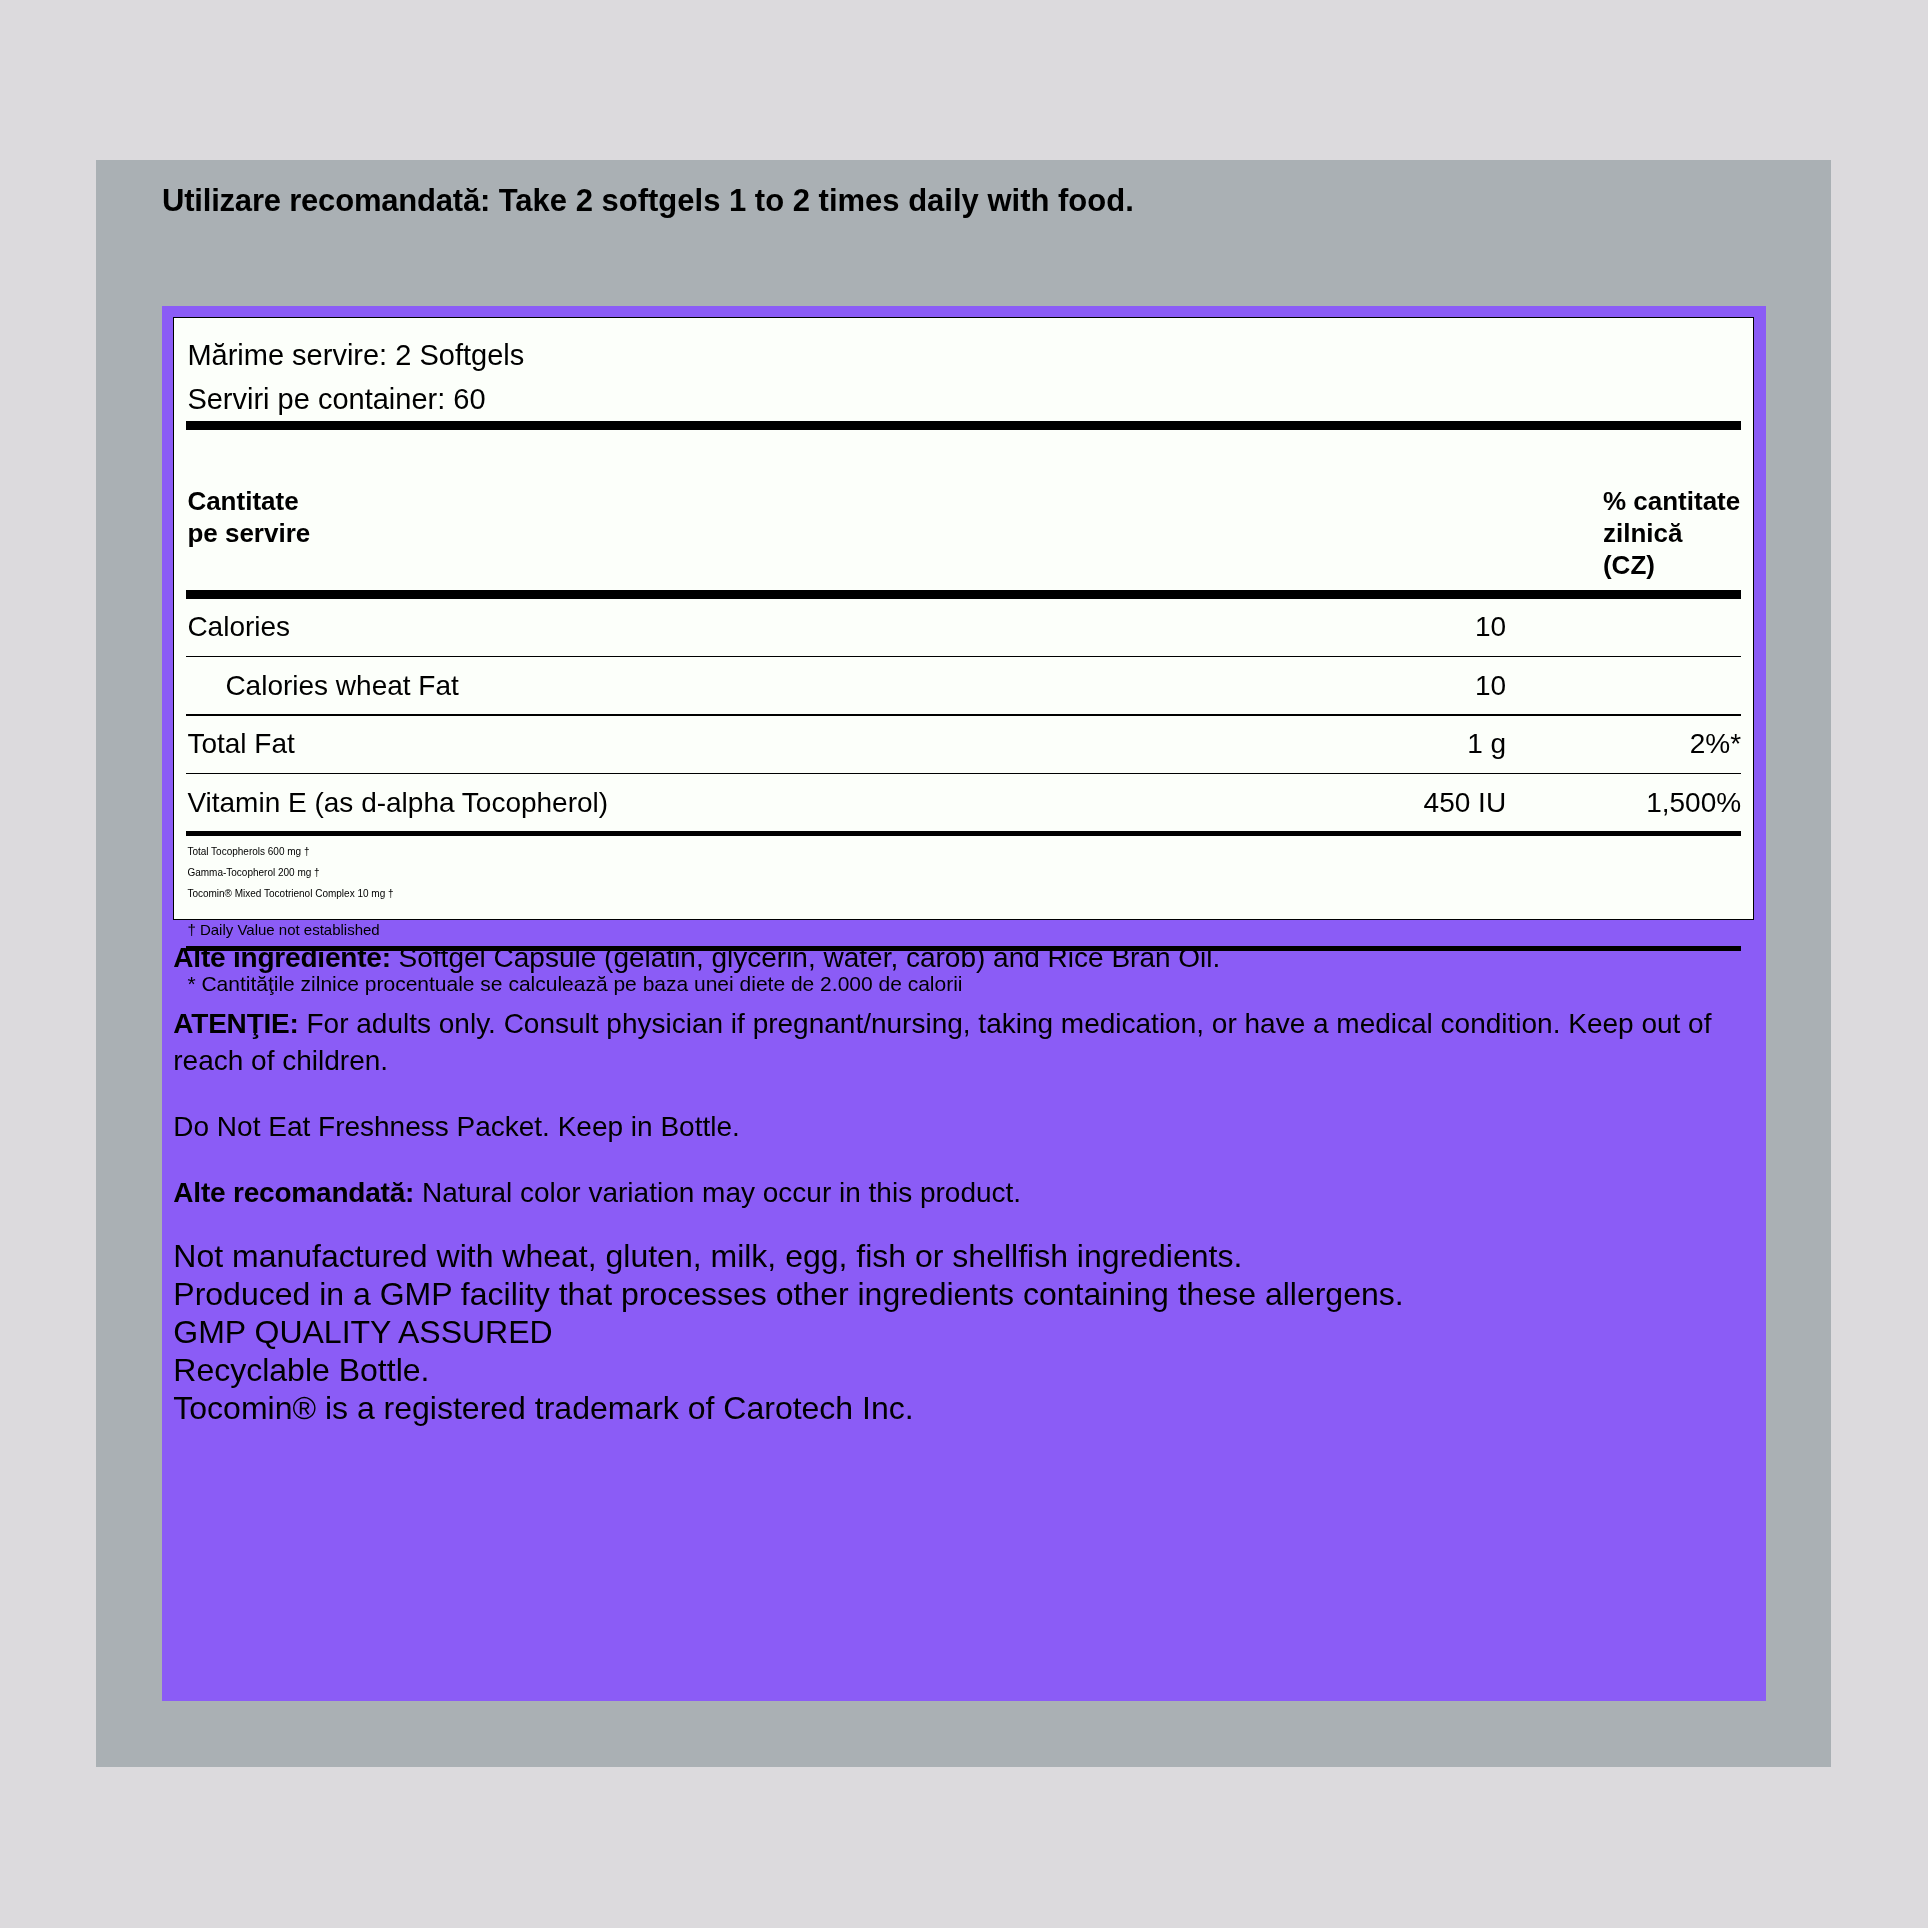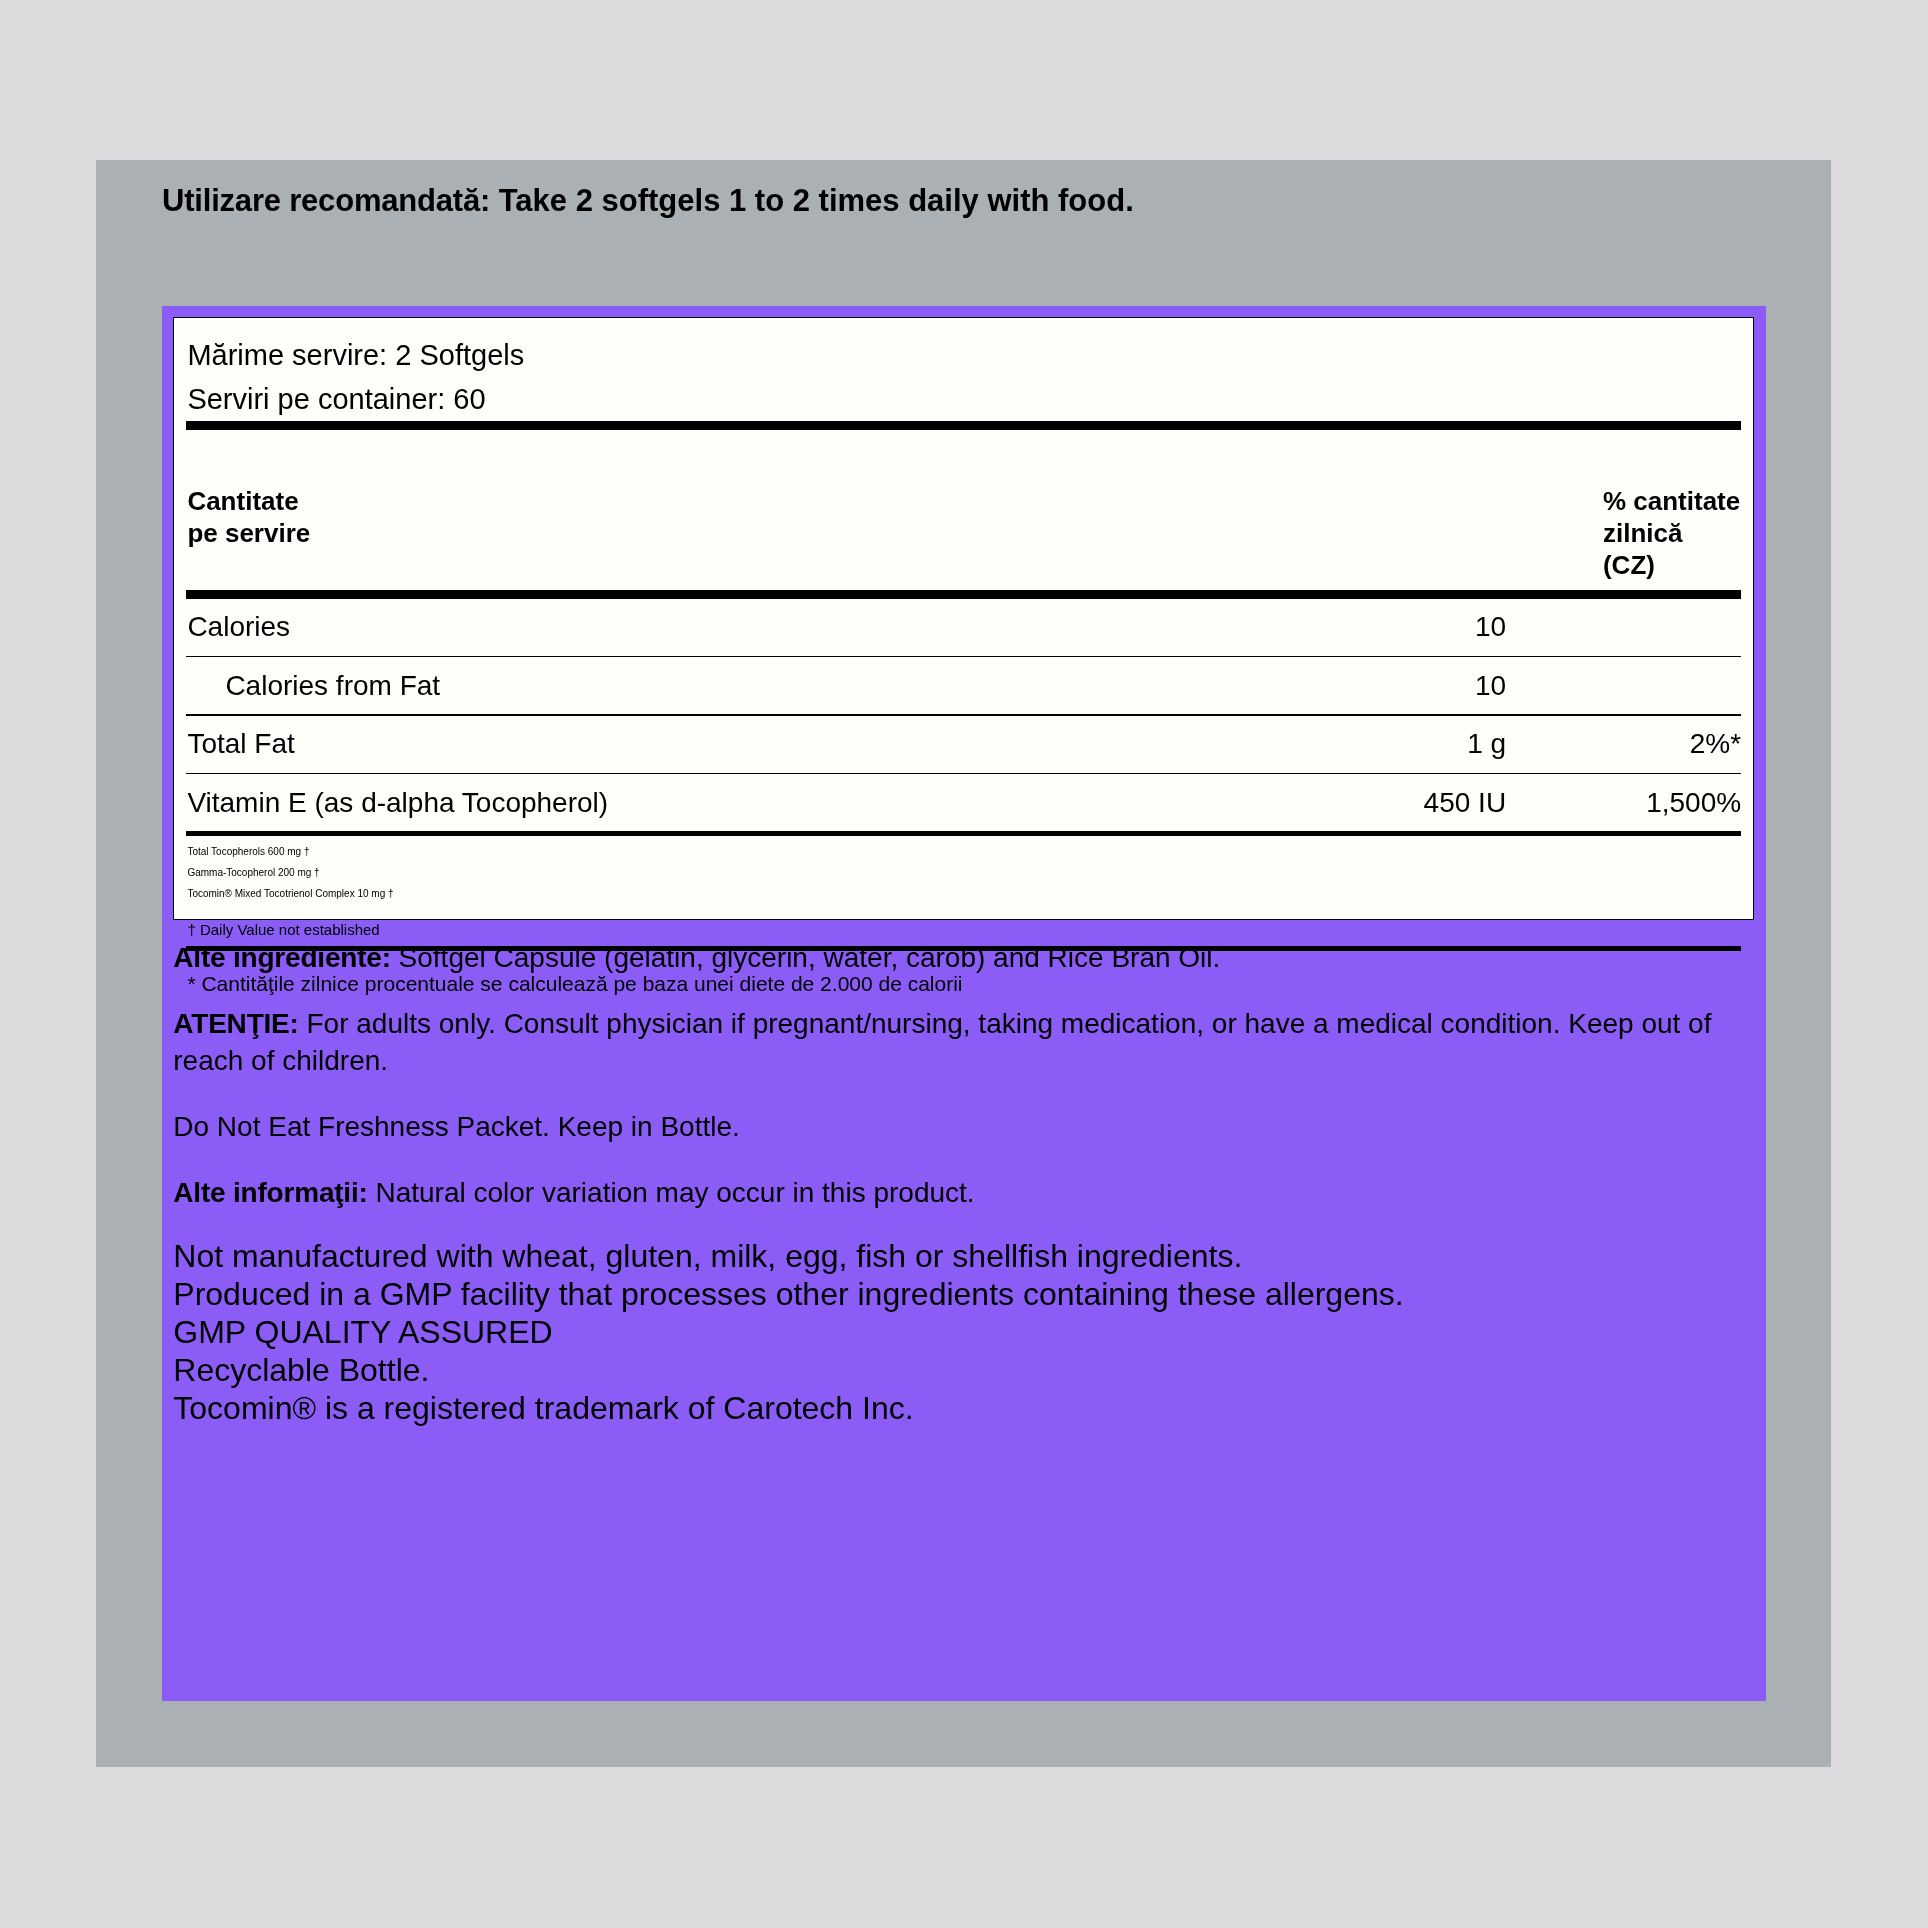--- a/index.html
+++ b/index.html
@@ -211,21 +211,21 @@
       <div class="rule-thick"></div>
 
       <div class="n-row">
         <div class="n-name">Calories</div>
         <div class="n-amt">10</div>
         <div class="n-dv"></div>
       </div>
       <div class="rule-hair"></div>
 
       <div class="n-row">
-        <div class="n-name indent">Calories from Fat</div>
+        <div class="n-name indent">Calories wheat Fat</div>
         <div class="n-amt">10</div>
         <div class="n-dv"></div>
       </div>
       <div class="rule-hair"></div>
 
       <div class="n-row">
         <div class="n-name">Total Fat</div>
         <div class="n-amt">1 g</div>
         <div class="n-dv">2%*</div>
       </div>
@@ -257,21 +257,21 @@
         <b>Alte ingrediente:</b><span> Softgel Capsule (gelatin, glycerin, water, carob) and Rice Bran Oil.</span>
       </p>
 
       <p class="para">
         <b>ATENŢIE:</b><span> For adults only. Consult physician if pregnant/nursing, taking medication, or have a medical condition. Keep out of reach of children.</span>
       </p>
 
       <p class="para">Do Not Eat Freshness Packet. Keep in Bottle.</p>
 
       <p class="para tight">
-        <b>Alte informaţii:</b><span> Natural color variation may occur in this product.</span>
+        <b>Alte recomandată:</b><span> Natural color variation may occur in this product.</span>
       </p>
 
       <div class="lines">
         <div class="ln">Not manufactured with wheat, gluten, milk, egg, fish or shellfish ingredients.</div>
         <div class="ln">Produced in a GMP facility that processes other ingredients containing these allergens.</div>
         <div class="ln">GMP QUALITY ASSURED</div>
         <div class="ln">Recyclable Bottle.</div>
         <div class="ln">Tocomin® is a registered trademark of Carotech Inc.</div>
       </div>
     </div>

